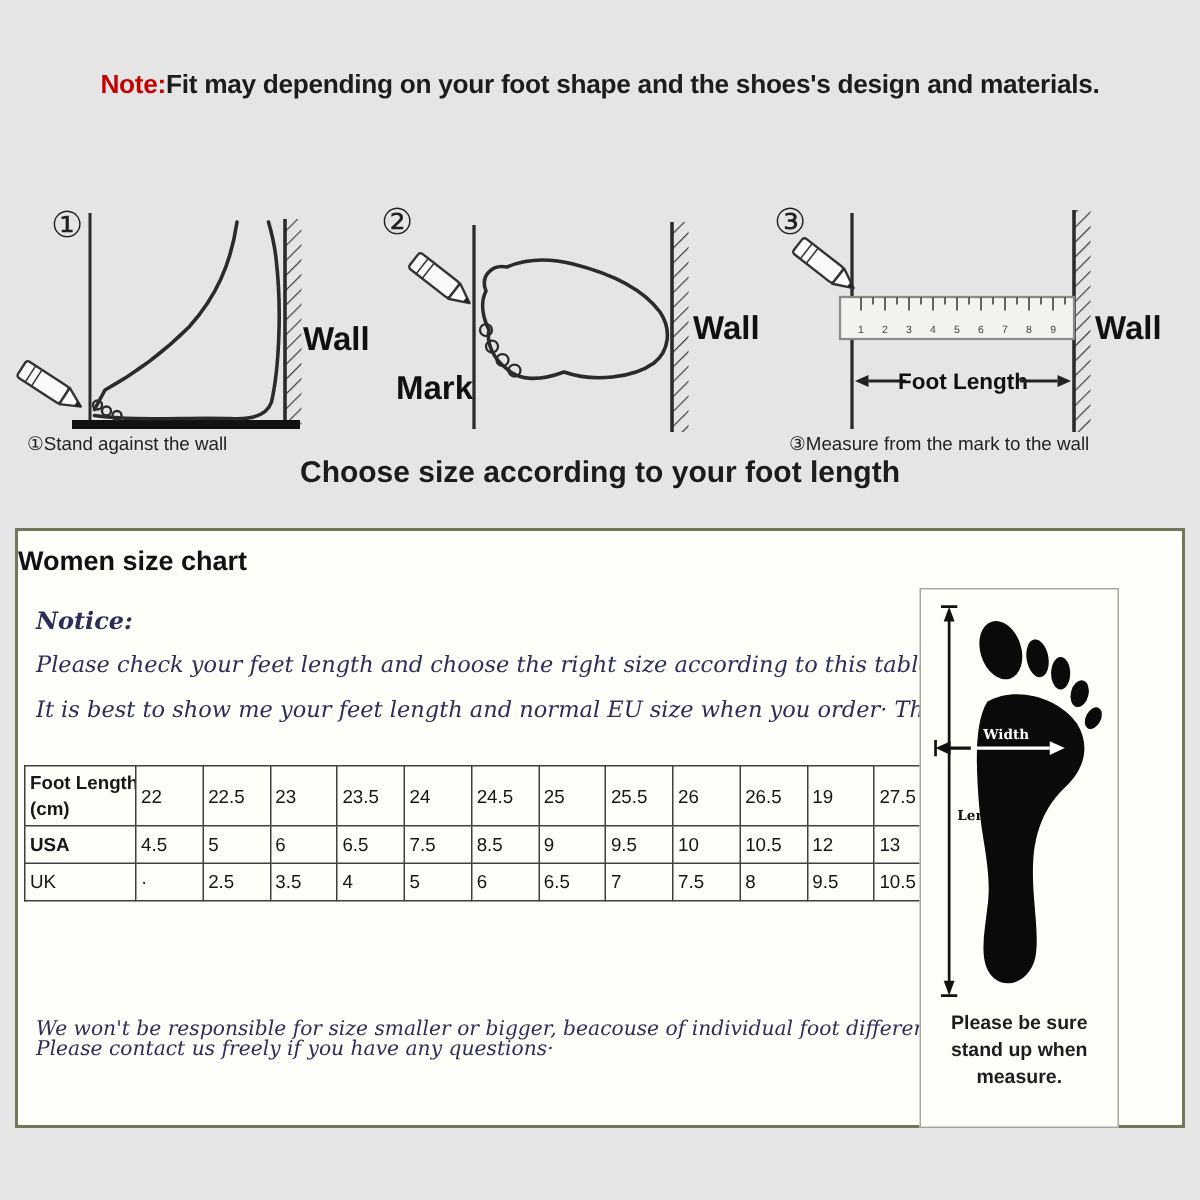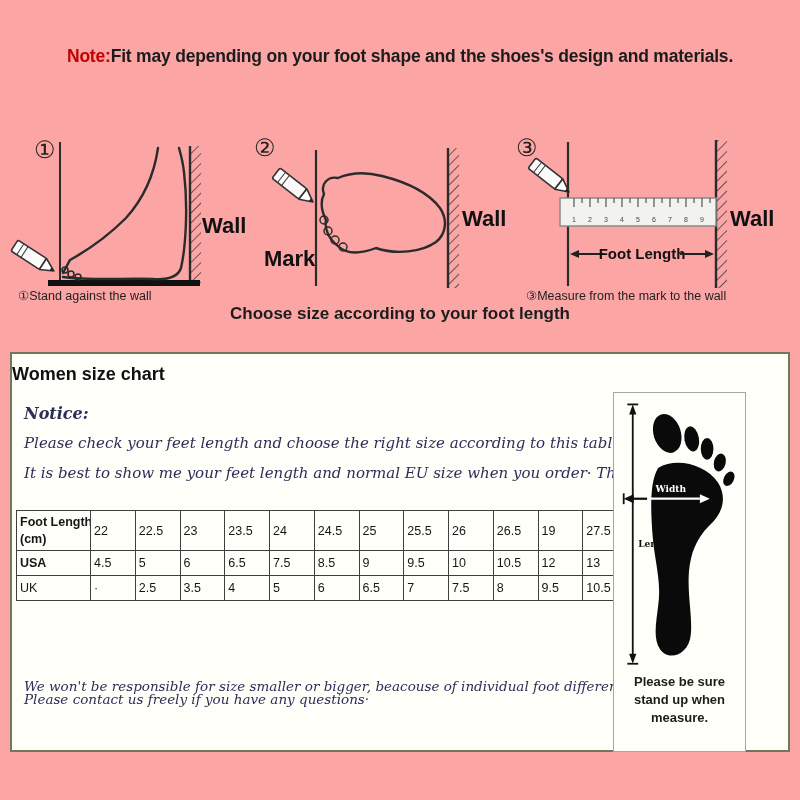--- a/index.html
+++ b/index.html
@@ -1,31 +1,31 @@
 <!DOCTYPE html>
 <html style="--note_red: #c40000; --box_border: #73775a; --handwriting: #2d2d5a;"><head>
 <meta charset="utf-8">
 <style>
   html,body{margin:0;padding:0;background:#fff;}
-  #canvas{position:relative;width:800px;height:800px;background:#fca5a5;
+  #canvas{position:relative;width:800px;height:800px;background:#e5e5e5;
           font-family:"Liberation Sans",sans-serif;color:#1c1c1c;overflow:hidden;}
   .abs{position:absolute;}
 
   
   .note-line{top:46px;left:0;width:800px;text-align:center;font-size:17.5px;
              font-weight:bold;letter-spacing:-0.2px;white-space:nowrap;}
   .note-red{color:var(--note_red,#c40000);}
 
   
   .fig{top:128px;height:160px;}
   .fig svg{display:block;}
   .caption{top:288px;font-size:12.5px;color:#222;}
 
   .choose-line{top:304px;left:0;width:800px;text-align:center;
-               font-size:17px;font-weight:bold;}
+               font-size:20px;font-weight:bold;}
 
   
   .size-box{top:352px;left:10px;width:776px;height:396px;
             border:2px solid var(--box_border,#73775a);background:#fffffa;}
   .box-title{top:10px;left:0;width:100%;
              font-size:18px;font-weight:bold;color:#111;}
   .hand{font-family:"DejaVu Serif",serif;font-style:italic;
         color:var(--handwriting,#2d2d5a);}
   .notice-h{top:50px;left:12px;font-size:16px;font-weight:bold;}
   .notice-1{top:80px;left:12px;font-size:15px;}

